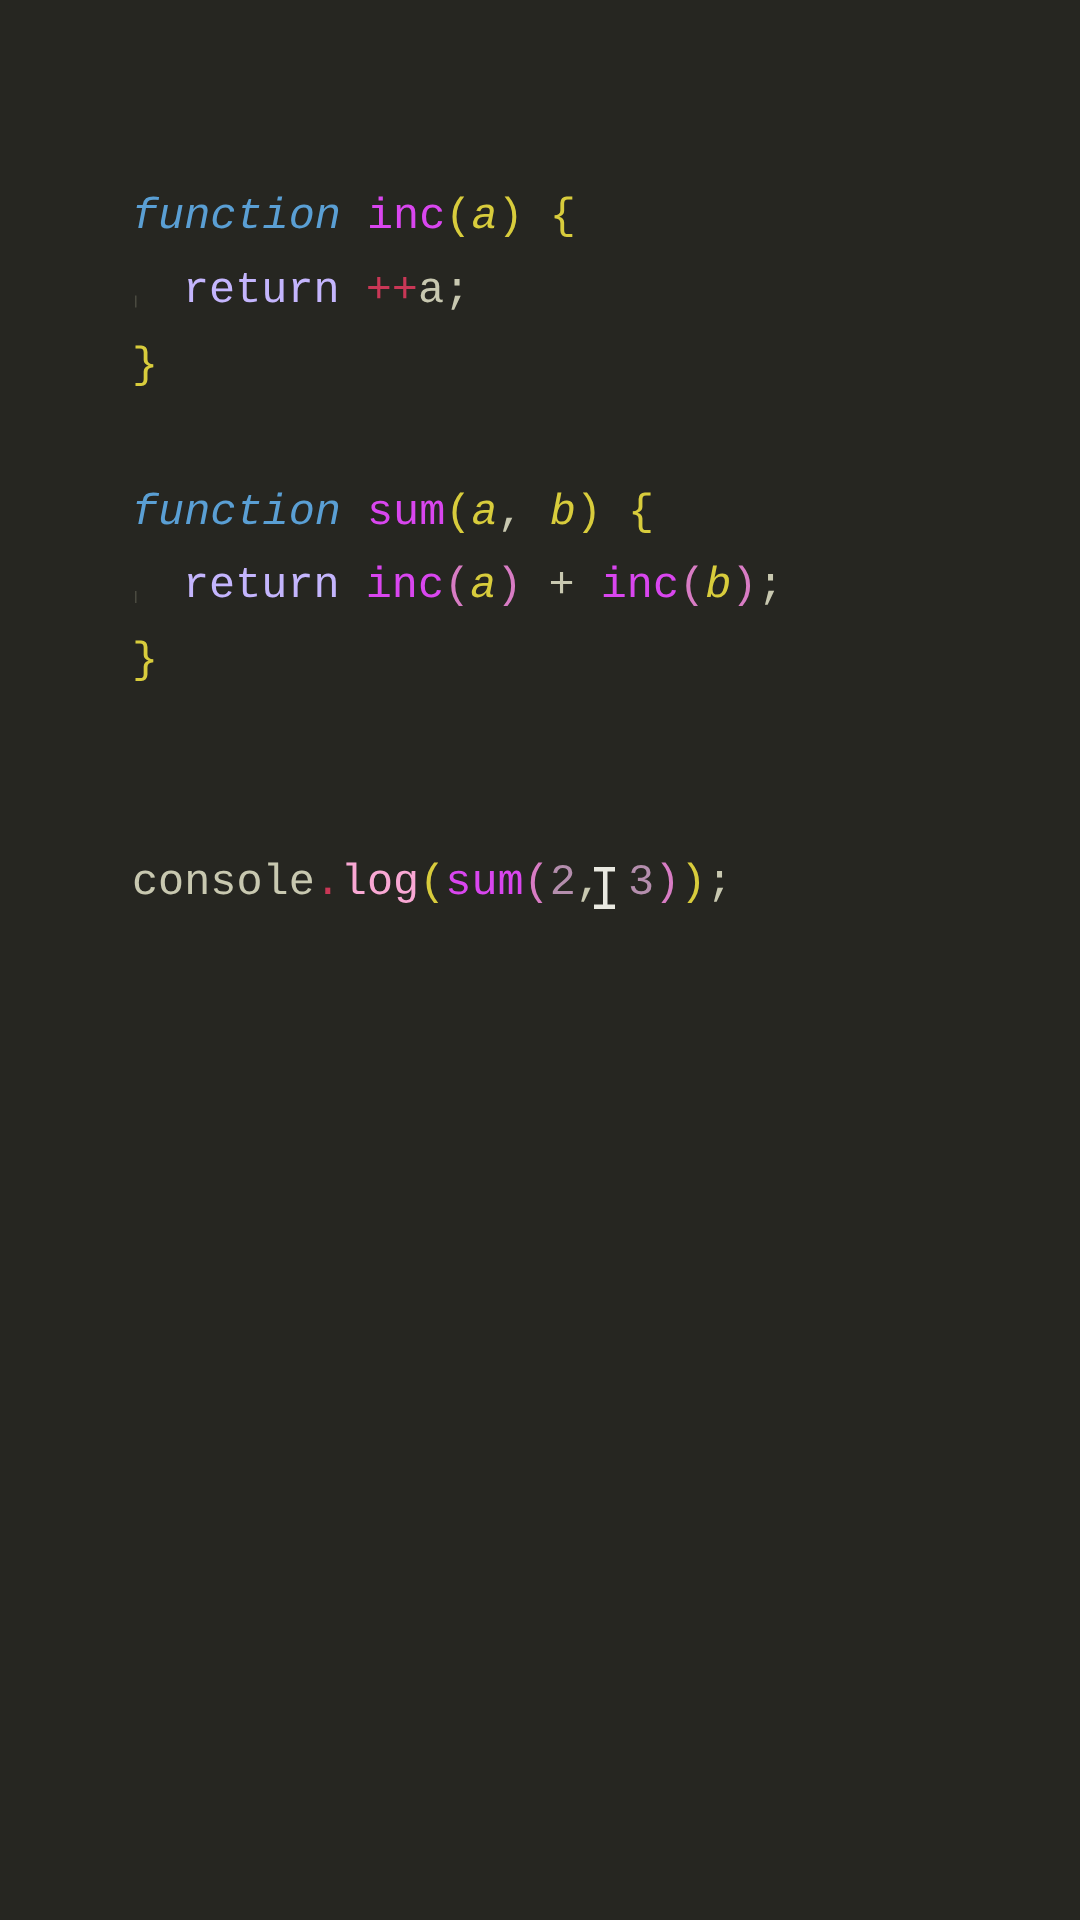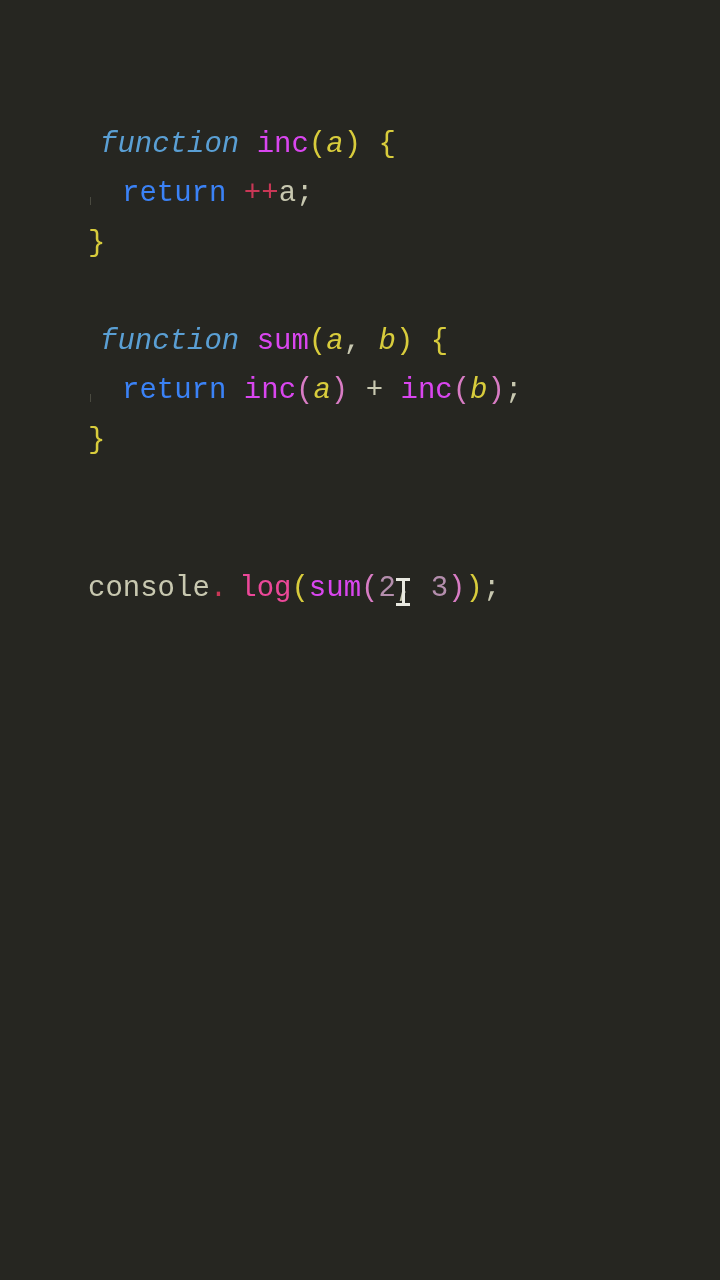--- a/index.html
+++ b/index.html
@@ -18,21 +18,20 @@
       overflow: hidden;
       position: relative;
     }
     .code-line {
       white-space: pre;
       position: relative;
     }
     .keyword-function {
       color: #5a9fd4;
       font-style: italic;
-      margin-left: 12px;
     }
     .function-name {
       color: #d946ef;
     }
     .paren {
       color: #d8cc3c;
     }
     .bracket-1 {
       color: #d8cc3c;
     }
@@ -40,40 +39,39 @@
       color: #d87cc4;
     }
     .param {
       color: #d8cc3c;
       font-style: italic;
     }
     .comma {
       color: #c8c8b0;
     }
     .keyword-return {
-      color: #3b82f6;
+      color: #c4b5fd;
     }
     .operator {
       color: #c93756;
     }
     .operator-plus {
       color: #c8c8b0;
     }
     .semicolon {
       color: #c8c8b0;
     }
     .variable {
       color: #c8c8b0;
     }
     .dot {
       color: #c93756;
     }
     .method {
-      color: #ec4899;
-      margin-left: 12px;
+      color: #f9a8d4;
     }
     .number {
       color: #b48ead;
     }
     .indent {
       display: inline-block;
       width: 34px;
       position: relative;
     }
     .indent::before {

